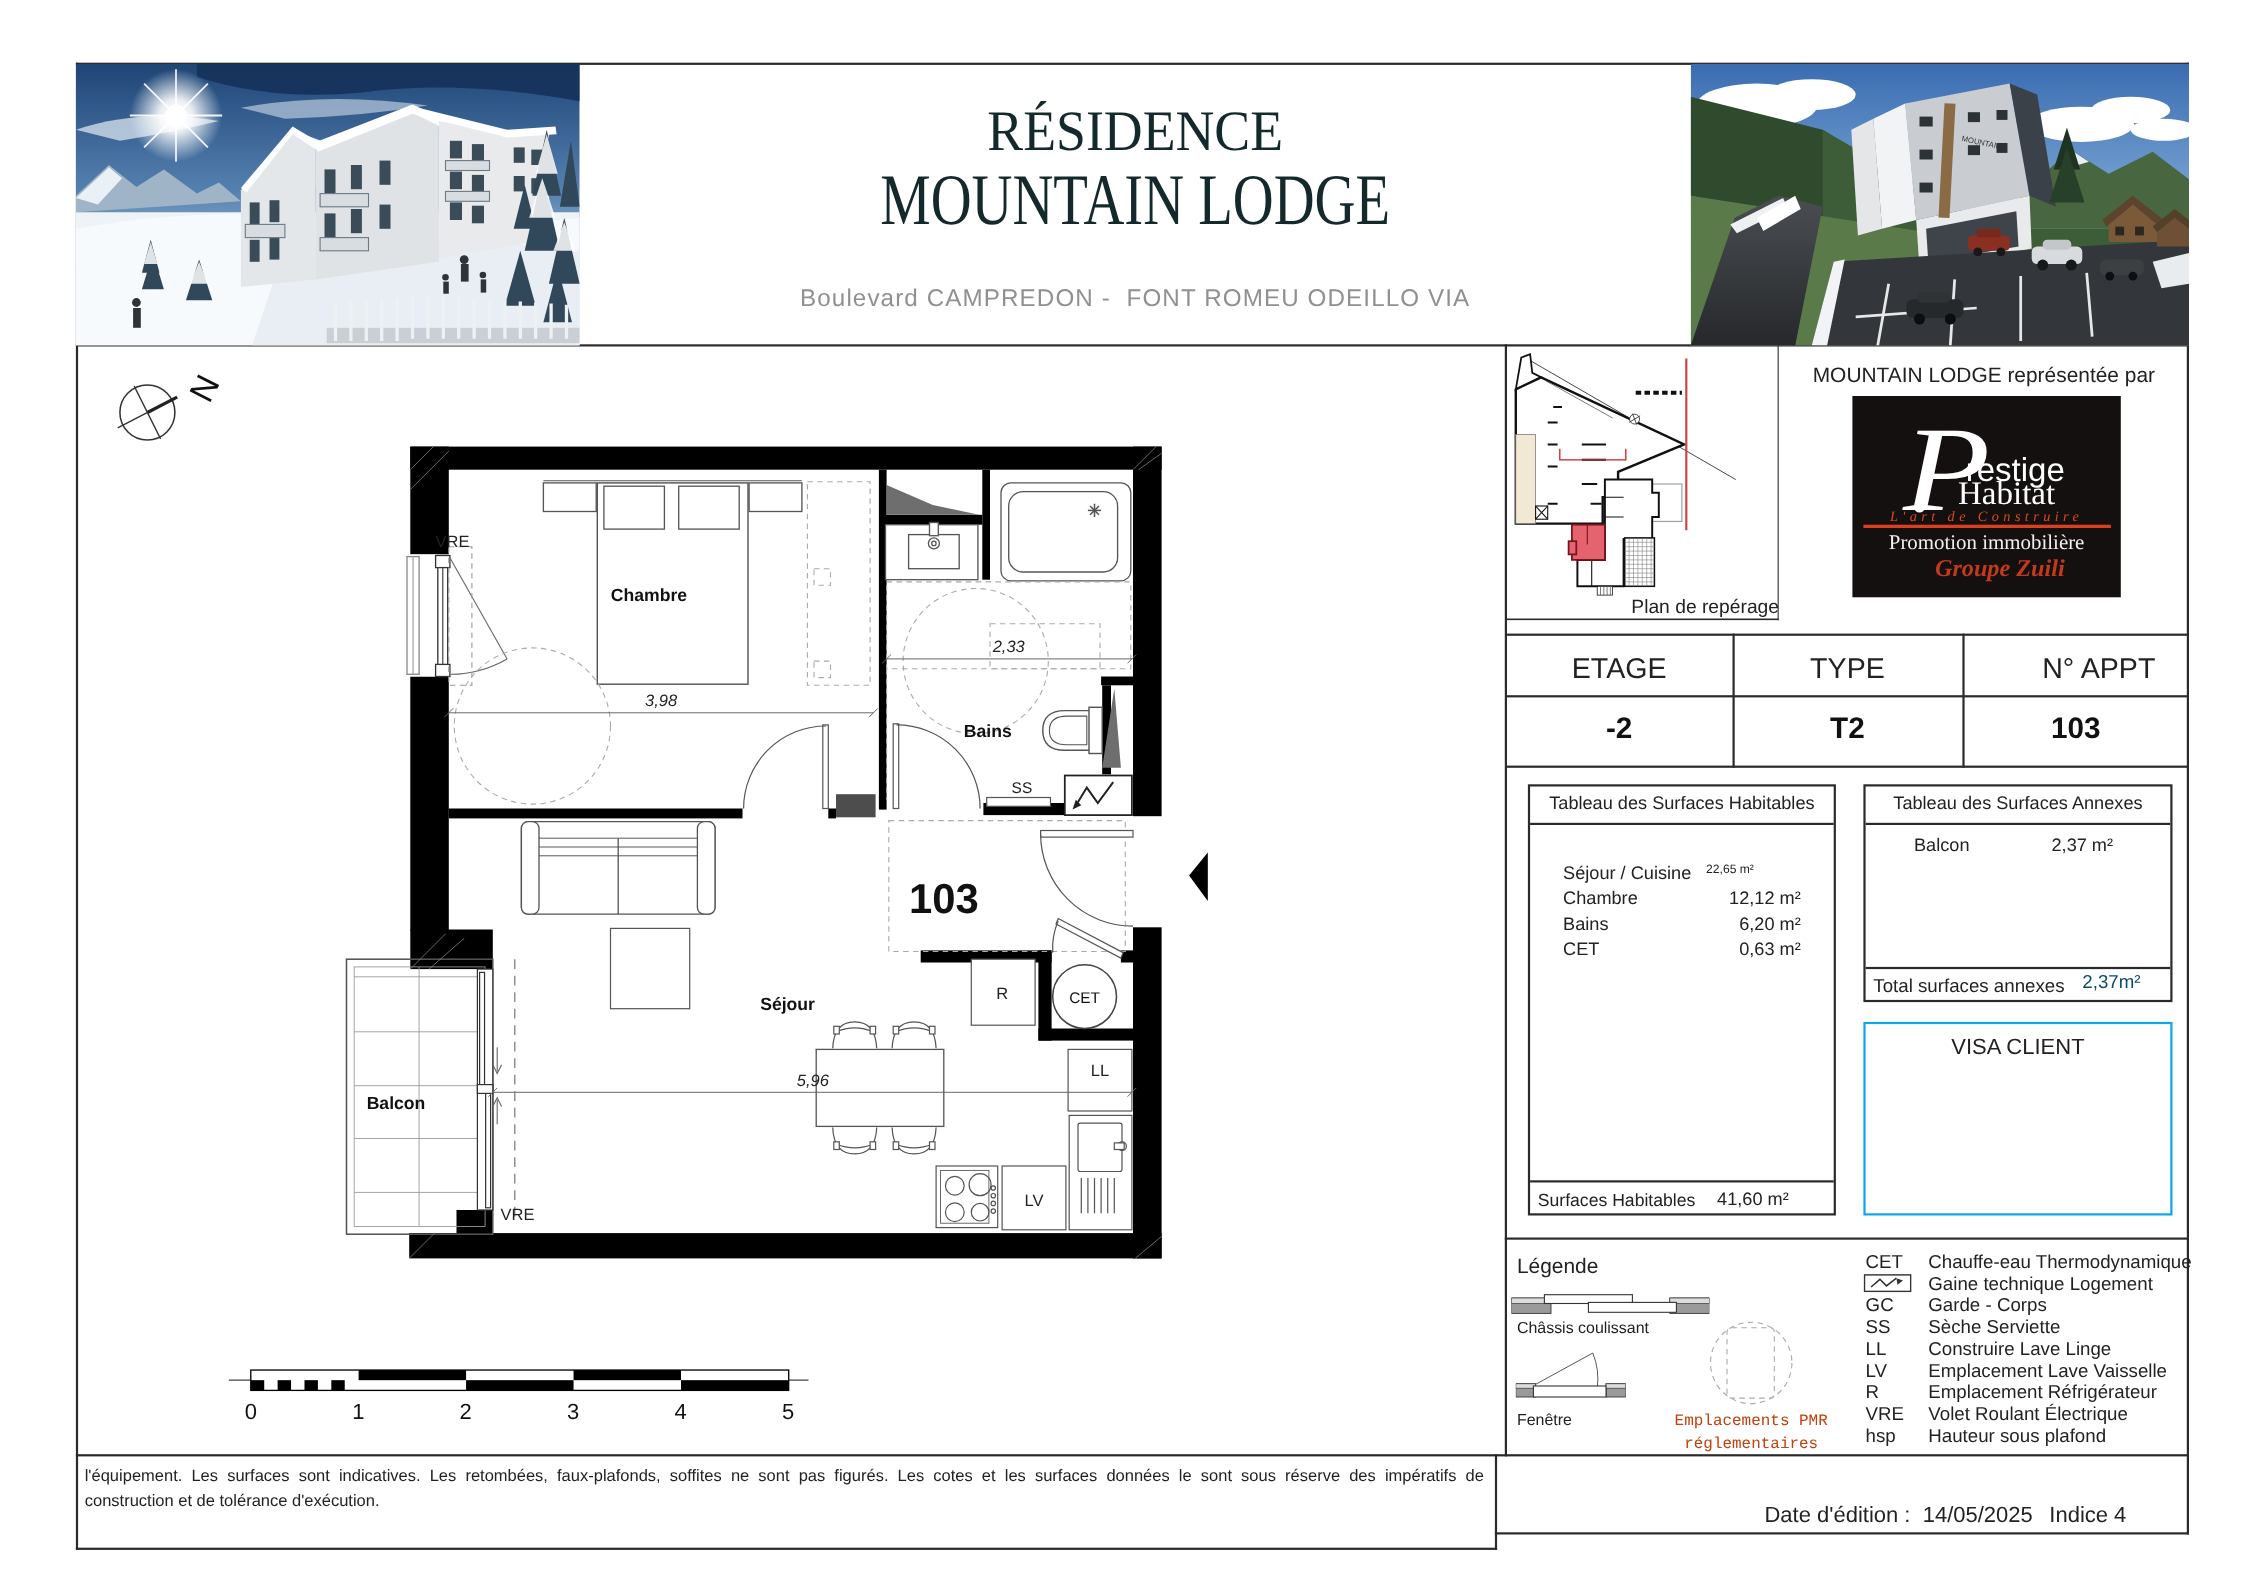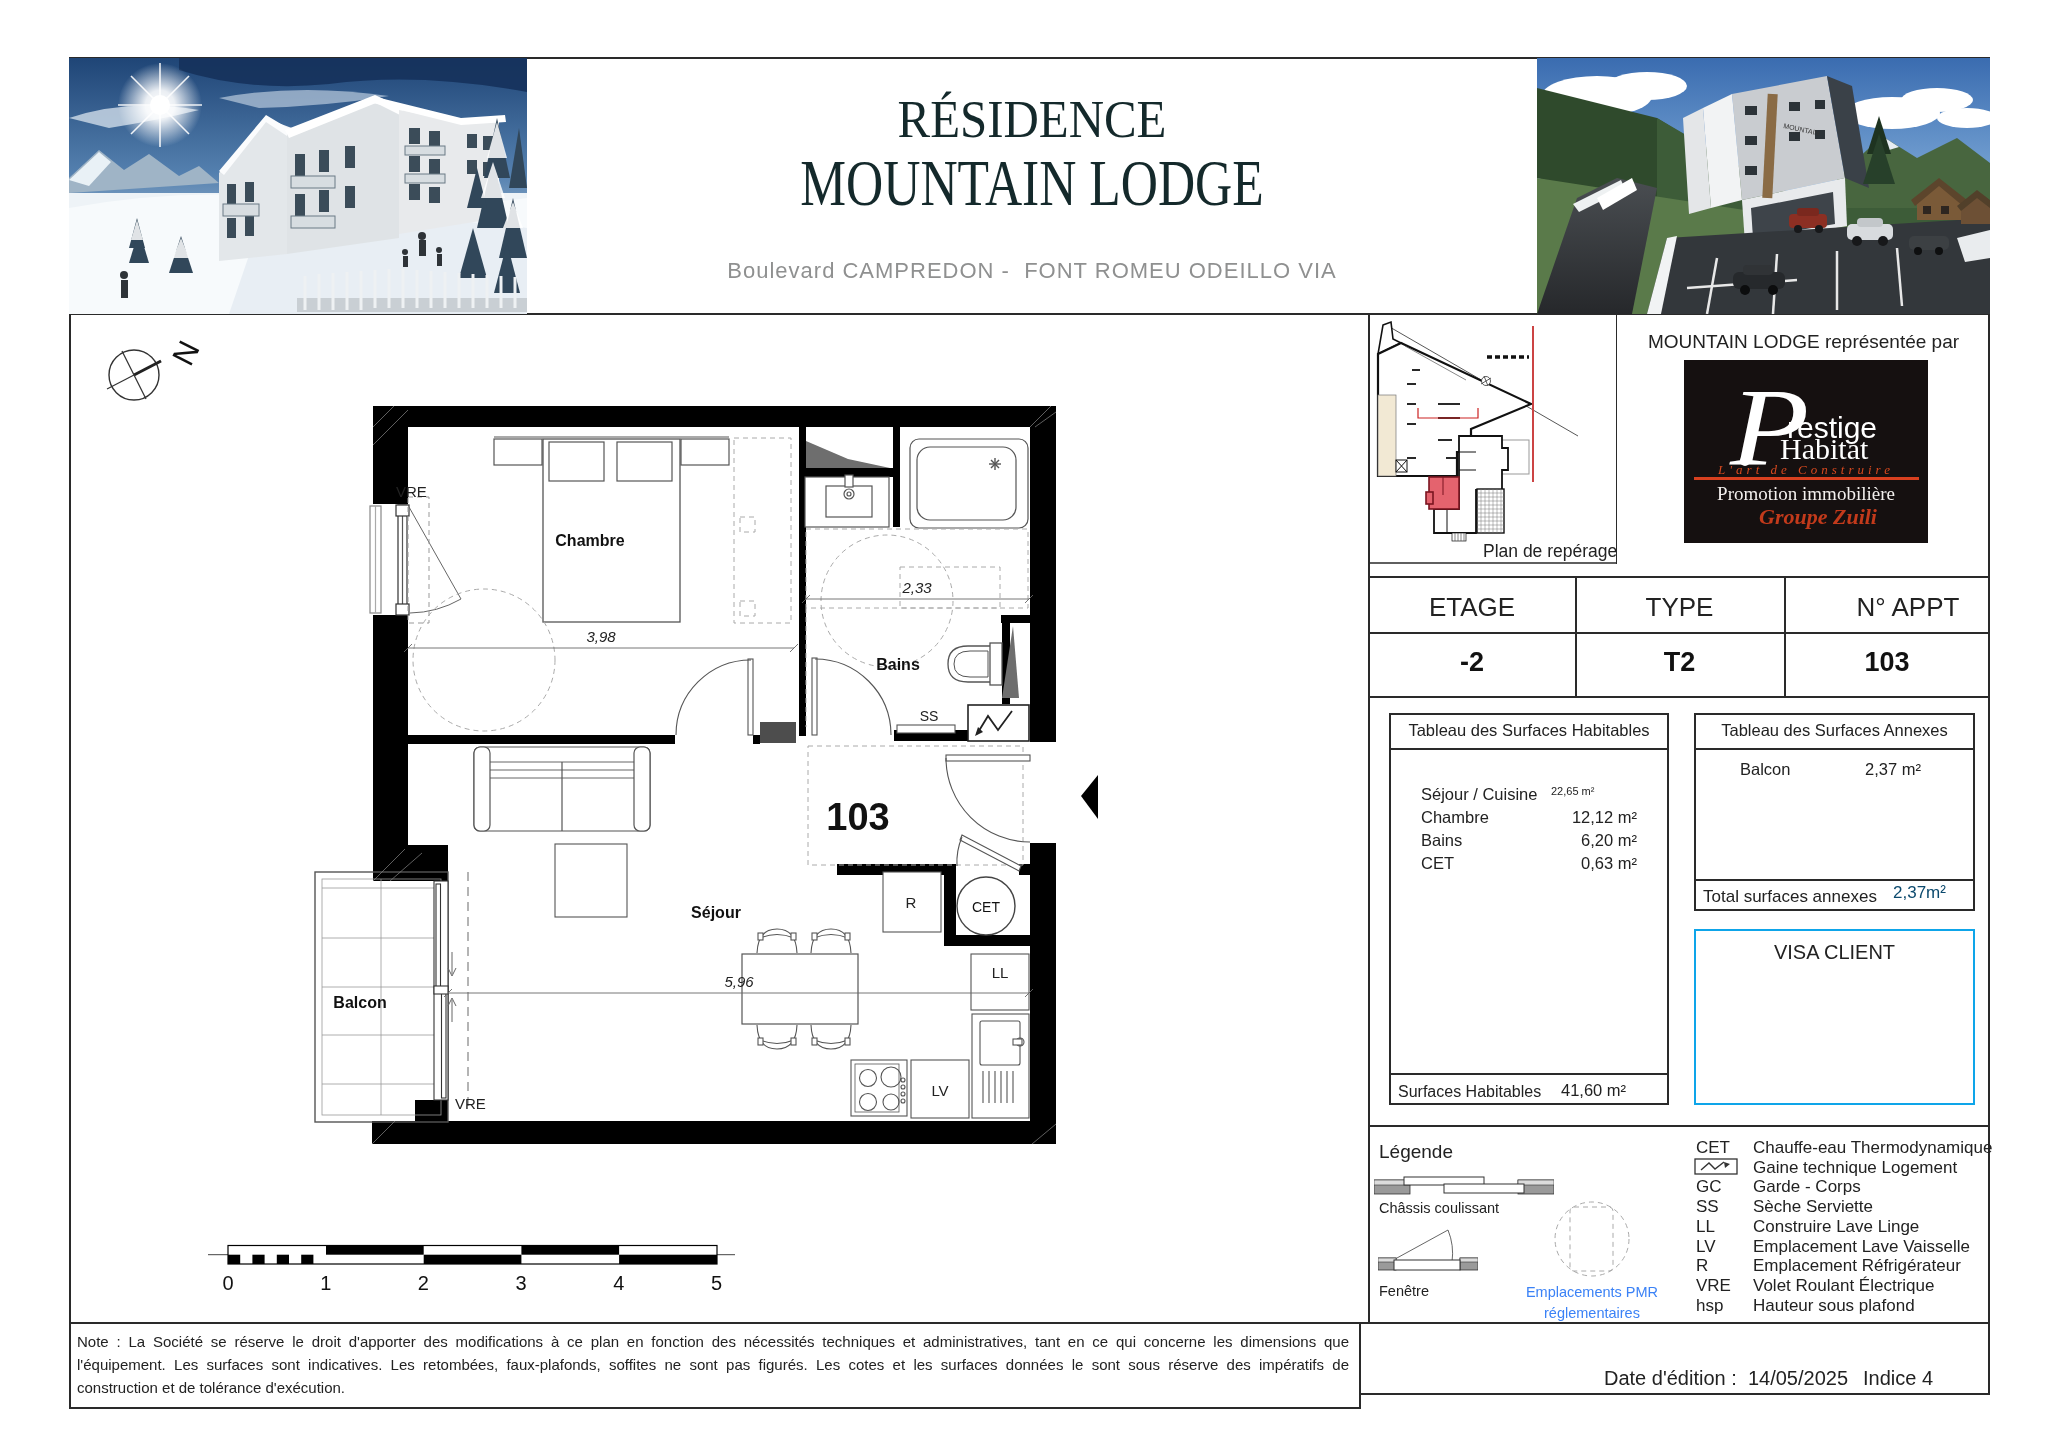--- a/index.html
+++ b/index.html
@@ -813,21 +813,21 @@
   <rect x="16" y="38" width="66" height="10" fill="#fff" stroke="#333" stroke-width="1"></rect>
 </svg>
 
 <div class="abs" style="left:1379px;top:1283px;font-size:14.5px;color:#222;">Fenêtre</div>
 
 <svg class="abs" style="left:1548px;top:1196px;" width="90" height="86" viewBox="0 0 90 86">
   <circle cx="44" cy="43" r="37" fill="none" stroke="#aaa" stroke-width="1" stroke-dasharray="5 4"></circle>
   <rect x="22" y="11" width="43" height="64" rx="4" fill="none" stroke="#aaa" stroke-width="1" stroke-dasharray="5 4"></rect>
 </svg>
 
-<div class="abs ctr" style="left:1507px;top:1282px;width:170px;font-size:14.5px;line-height:21px;color:#3b82f6;">Emplacements PMR<br>réglementaires</div>
+<div class="abs ctr" style="left:1507px;top:1282px;width:170px;font-size:14.5px;line-height:21px;color:#c2410c;font-family:Liberation Mono, monospace;">Emplacements PMR<br>réglementaires</div>
 
 <div class="abs" style="left:1696px;top:1138px;font-size:17px;line-height:19.7px;color:#222;">
   <div>CET</div>
       <div style="height:19.7px;"></div>
       <div>GC</div>
       <div>SS</div>
       <div>LL</div>
       <div>LV</div>
       <div>R</div>
       <div>VRE</div>
@@ -846,21 +846,20 @@
   <div>Garde - Corps</div>
   <div>Sèche Serviette</div>
   <div>Construire Lave Linge</div>
   <div>Emplacement Lave Vaisselle</div>
   <div>Emplacement Réfrigérateur</div>
   <div>Volet Roulant Électrique</div>
   <div>Hauteur sous plafond</div>
 </div>
 
 <div class="abs" style="left:77px;top:1330px;width:1272px;font-size:15px;line-height:23.2px;color:#222;">
-  <div style="text-align:justify;text-align-last:justify;">Note : La Société se réserve le droit d'apporter des modifications à ce plan en fonction des nécessités techniques et administratives, tant en ce qui concerne les dimensions que</div>
   <div style="text-align:justify;text-align-last:justify;">l'équipement. Les surfaces sont indicatives. Les retombées, faux-plafonds, soffites ne sont pas figurés. Les cotes et les surfaces données le sont sous réserve des impératifs de</div>
   <div>construction et de tolérance d'exécution.</div>
 </div>
 
 <div class="abs" style="left:1604px;top:1367px;font-size:20px;color:#222;">Date d'édition :&nbsp;&nbsp;14/05/2025</div>
 
 <div class="abs" style="left:1863px;top:1367px;font-size:20px;color:#222;">Indice 4</div>
 
 </div>
 

